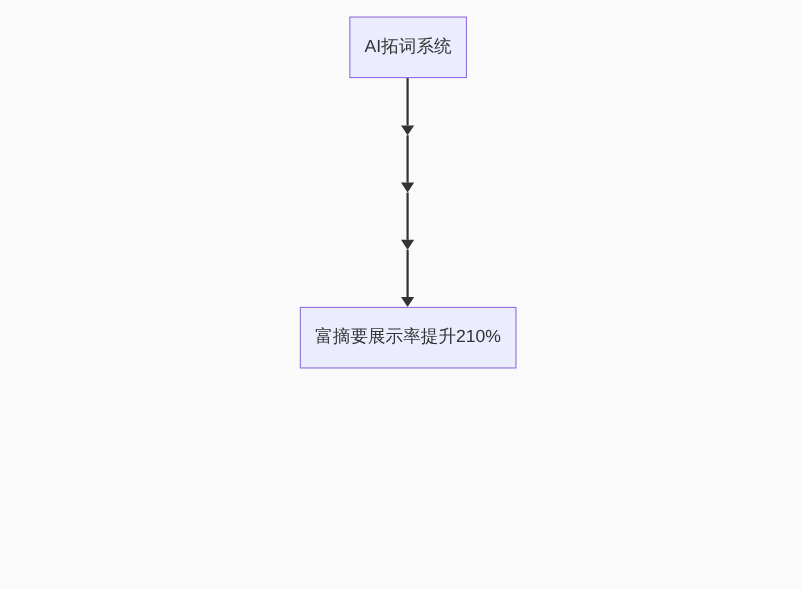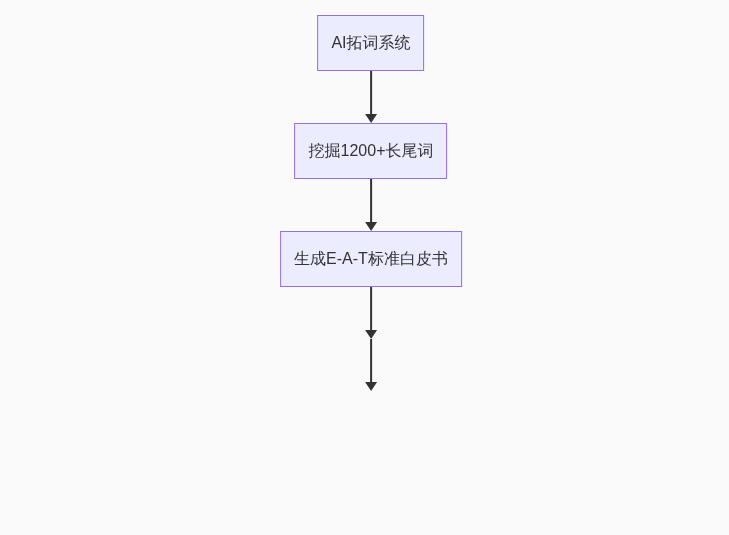--- a/index.html
+++ b/index.html
@@ -69,39 +69,36 @@
 
     <div class="node">
       <span class="node-label">AI拓词系统</span>
     </div>
 
     <div class="arrow">
       <div class="arrow-line"></div>
       <div class="arrow-head"></div>
     </div>
 
-    <div class="node">
-      <span class="node-label">挖掘1200+长尾词</span>
-    </div>
-
-    <div class="arrow">
-      <div class="arrow-line"></div>
-      <div class="arrow-head"></div>
-    </div>
-
-    <div class="node">
-      <span class="node-label">生成E-A-T标准白皮书</span>
-    </div>
 
     <div class="arrow">
       <div class="arrow-line"></div>
       <div class="arrow-head"></div>
     </div>
 
 
     <div class="arrow">
       <div class="arrow-line"></div>
       <div class="arrow-head"></div>
     </div>
 
 
+    <div class="arrow">
+      <div class="arrow-line"></div>
+      <div class="arrow-head"></div>
+    </div>
+
+    <div class="node">
+      <span class="node-label">富摘要展示率提升210%</span>
+    </div>
+
   </div>
 </div>
 
 </body></html>

